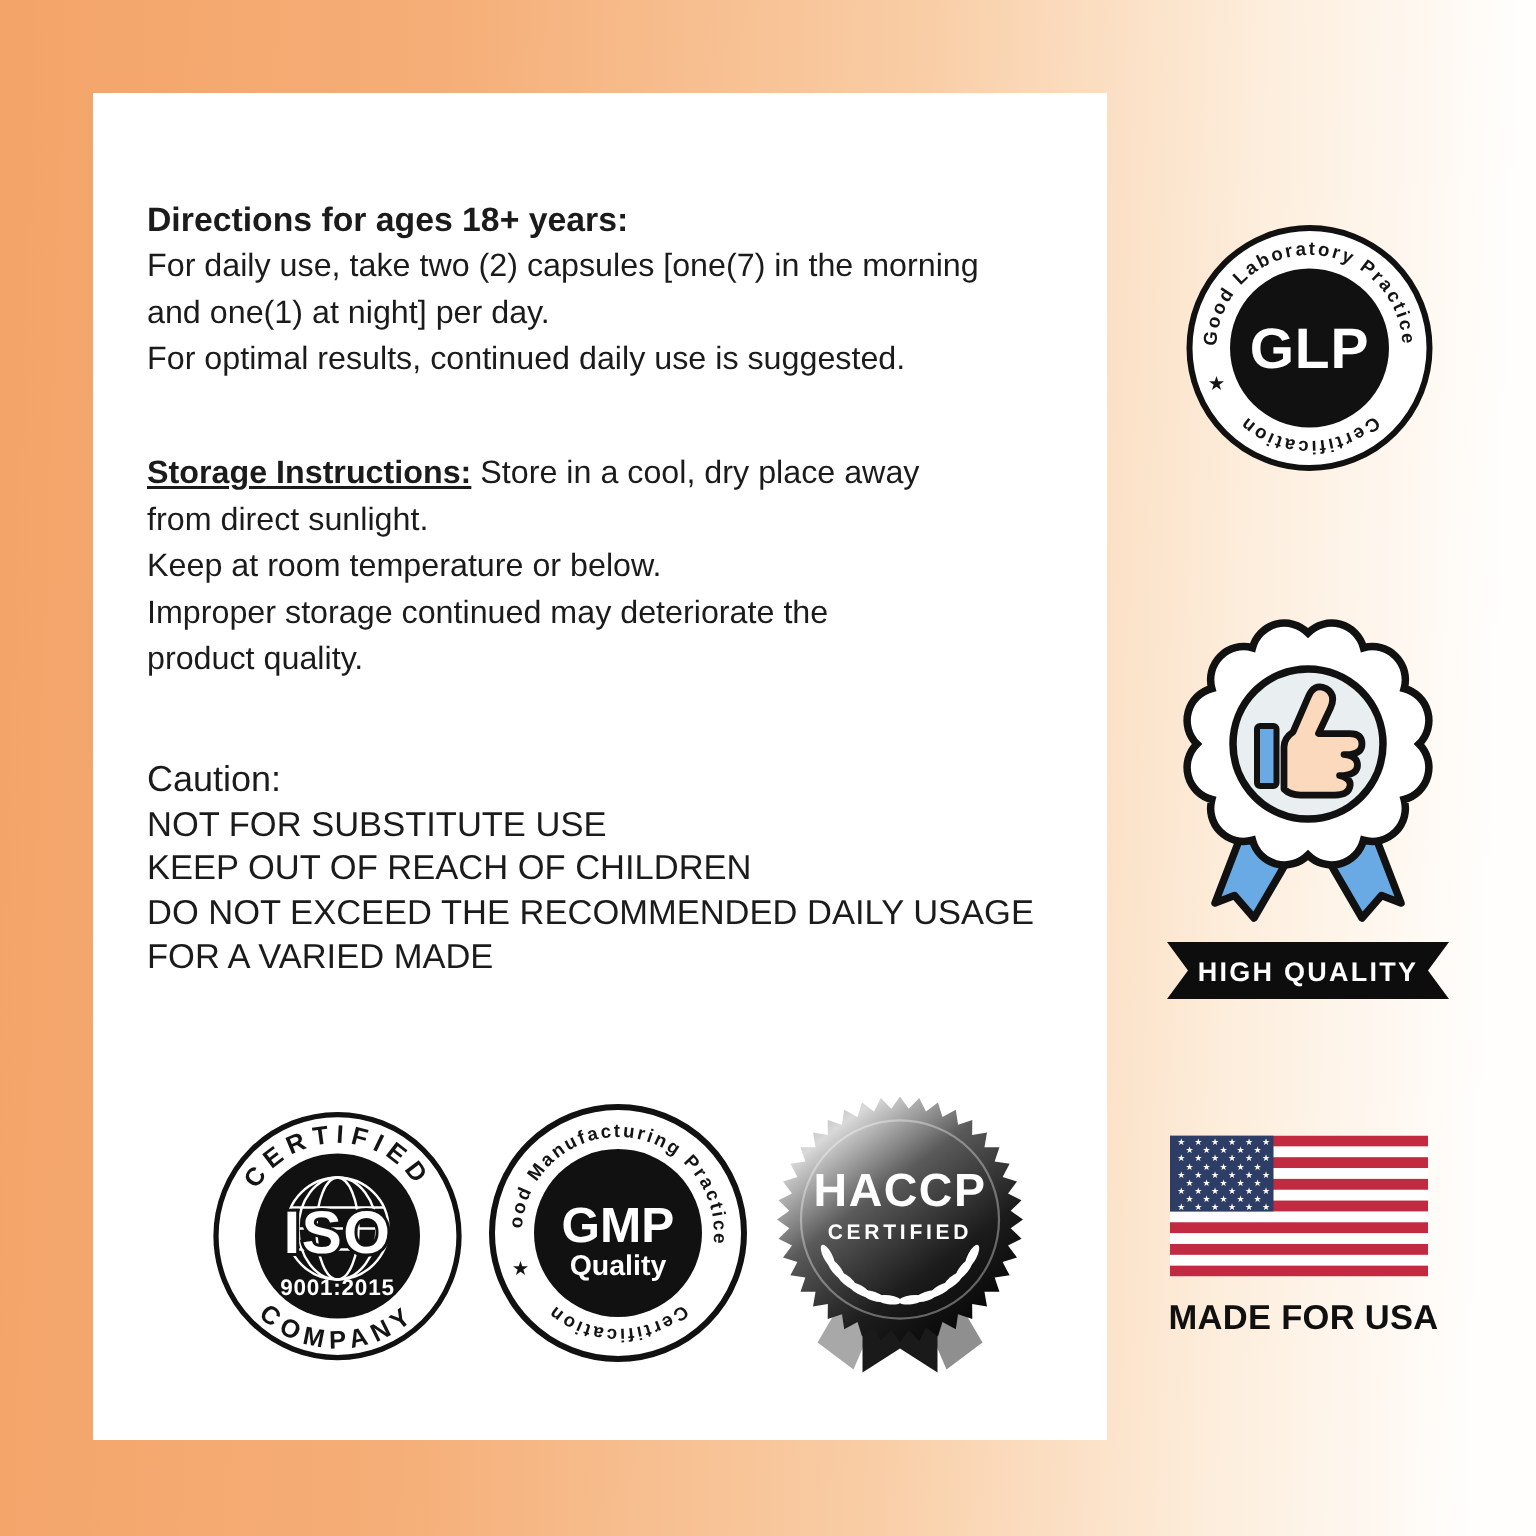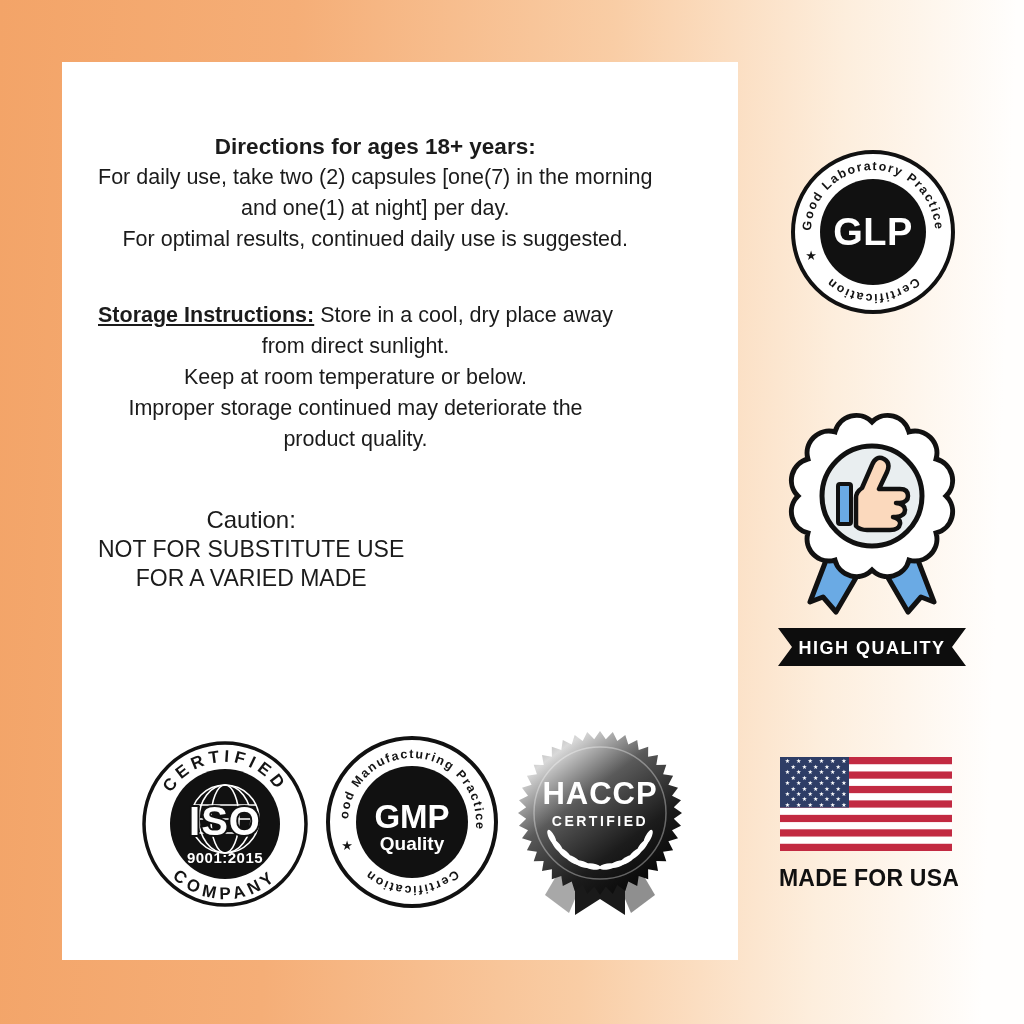--- a/index.html
+++ b/index.html
@@ -2,21 +2,21 @@
 <html><head>
 <meta charset="utf-8">
 <style>
   * { margin:0; padding:0; box-sizing:border-box; }
   html,body { width:1024px; height:1024px; }
   body { font-family:"Liberation Sans", sans-serif; }
   .stage { position:relative; width:1024px; height:1024px; overflow:hidden;
            background:linear-gradient(92deg,#f3a468 0%,#f5ae77 28%,#f9cda5 58%,#fdeedd 80%,#fffefd 96%); }
   .panel { position:absolute; left:62px; top:62px; width:676px; height:898px; background:#ffffff; }
   .tblock { position:absolute; color:#1b1b1b; }
-  .tblock .line { white-space:nowrap;text-align:center; }
+  .tblock .line { white-space:nowrap; }
   .directions { left:98px; top:131px; font-size:21.5px; line-height:31px; }
   .directions .heading { font-size:22.5px; font-weight:700; }
   .storage { left:98px; top:300px; font-size:21.5px; line-height:31px; }
   .bold { font-weight:700;text-decoration:underline; }
   .caution { left:98px; top:505px; font-size:23px; line-height:29.5px; }
   .caution .heading { font-size:24px; font-weight:400; }
   .abs { position:absolute; }
   .made-usa { position:absolute; left:779px; top:865px; font-size:23px; font-weight:700;
               letter-spacing:0.2px; color:#101010; white-space:nowrap; }
   svg text { font-family:"Liberation Sans", sans-serif; }
@@ -51,20 +51,22 @@
     <div class="line"><span class="bold">Storage Instructions:</span><span> Store in a cool, dry place away</span></div>
     <div class="line">from direct sunlight.</div>
     <div class="line">Keep at room temperature or below.</div>
     <div class="line">Improper storage continued may deteriorate the</div>
     <div class="line">product quality.</div>
   </div>
 
   <div class="tblock caution">
     <div class="line heading">Caution:</div>
     <div class="line">NOT FOR SUBSTITUTE USE</div>
+    <div class="line">KEEP OUT OF REACH OF CHILDREN</div>
+    <div class="line">DO NOT EXCEED THE RECOMMENDED DAILY USAGE</div>
     <div class="line">FOR A VARIED MADE</div>
   </div>
 
   <svg class="abs" style="left:788px; top:147px;" width="170" height="170" viewBox="0 0 170 170">
     <circle cx="85" cy="85" r="80" fill="#ffffff" stroke="#111" stroke-width="4"></circle>
     <path id="glp-ring" d="M 23,85 A 62,62 0 1 1 147,85 A 62,62 0 1 1 23,85" fill="none"></path>
     <circle cx="85" cy="85" r="53" fill="#111"></circle>
     <text class="ring-sm" text-anchor="middle"><textPath href="#glp-ring" startOffset="25%">Good Laboratory Practice</textPath></text>
     <text class="ring-sm" text-anchor="middle"><textPath href="#glp-ring" startOffset="75%">Certification</textPath></text>
     <text class="ring-star" x="23" y="113" text-anchor="middle">★</text>

